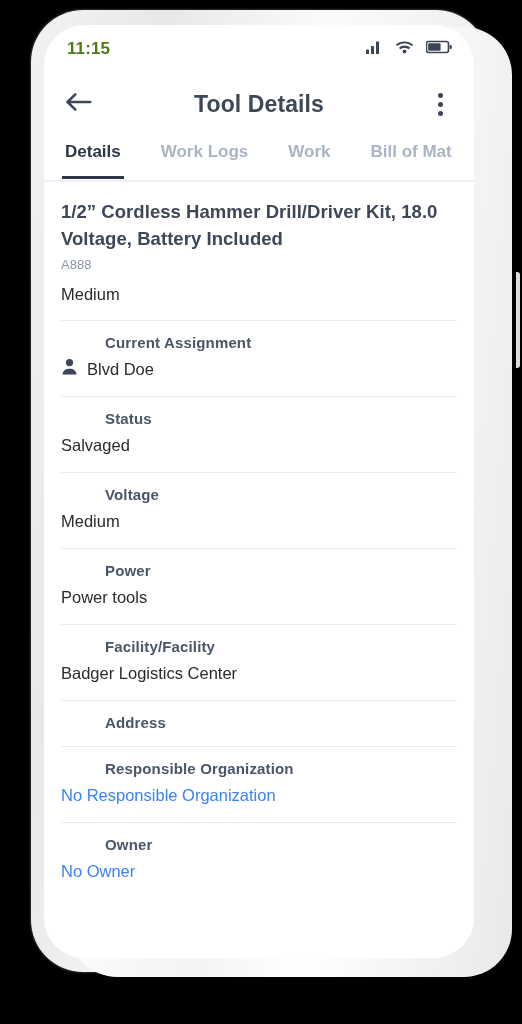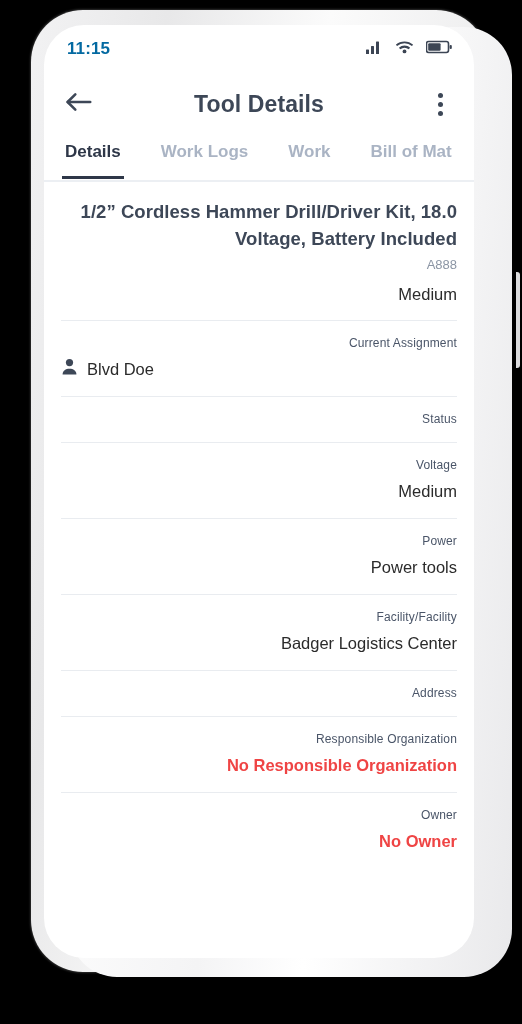--- a/index.html
+++ b/index.html
@@ -78,21 +78,21 @@
   .status-bar {
     height: 48px;
     display: flex;
     align-items: center;
     justify-content: space-between;
     padding: 0 22px 0 23px;
   }
   .status-clock {
     font-size: 17px;
     font-weight: bold;
-    color: #0369a1;
+    color: #4d7c0f;
     letter-spacing: 0.1px;
   }
   .status-icons {
     display: flex;
     align-items: center;
     gap: 12px;
   }
   .ico { display: block; }
 
   
@@ -173,21 +173,20 @@
     bottom: 0;
     height: 2px;
     background: #eceff3;
   }
 
   
   .content {
     padding: 0 0 0 0;
     height: 776px;
     overflow: hidden;
-    text-align: right;
   }
   .content-pad { padding: 16px 17px 0 17px; }
 
   .item-title {
     font-size: 18.5px;
     font-weight: bold;
     color: #3d4757;
     line-height: 27px;
     letter-spacing: 0.05px;
   }
@@ -205,33 +204,34 @@
   }
 
   .divider {
     height: 1px;
     background: #e9ecf0;
     margin: 15px 0 0 0;
   }
 
   .field { padding-top: 14px; }
   .field-label {
-    font-size: 12px;
-    font-weight: normal;
+    font-size: 15px;
+    font-weight: bold;
     color: #4a5568;
     letter-spacing: 0.15px;
     line-height: 16px;
+    margin-left: 44px;
   }
   .field-value {
     font-size: 16.5px;
     color: #2b2b2b;
     line-height: 23px;
     margin-top: 7px;
   }
-  .field-value.muted { color: #ef4444; font-weight: bold; }
+  .field-value.muted { color: #3b82f6; }
   .field-value.with-icon {
     display: flex;
     align-items: center;
     gap: 9px;
   }
   .field-value .person-ico { flex: 0 0 auto; }
   .addr-line { line-height: 22px; }
 </style>
 </head>
 <body>
@@ -319,20 +319,21 @@
               </svg>
             </span>
             <span>Blvd Doe</span>
           </div>
         </div>
 
         <div class="divider"></div>
 
         <div class="field">
           <div class="field-label">Status</div>
+          <div class="field-value">Salvaged</div>
         </div>
 
         <div class="divider"></div>
 
         <div class="field">
           <div class="field-label">Voltage</div>
           <div class="field-value">Medium</div>
         </div>
 
         <div class="divider"></div>

